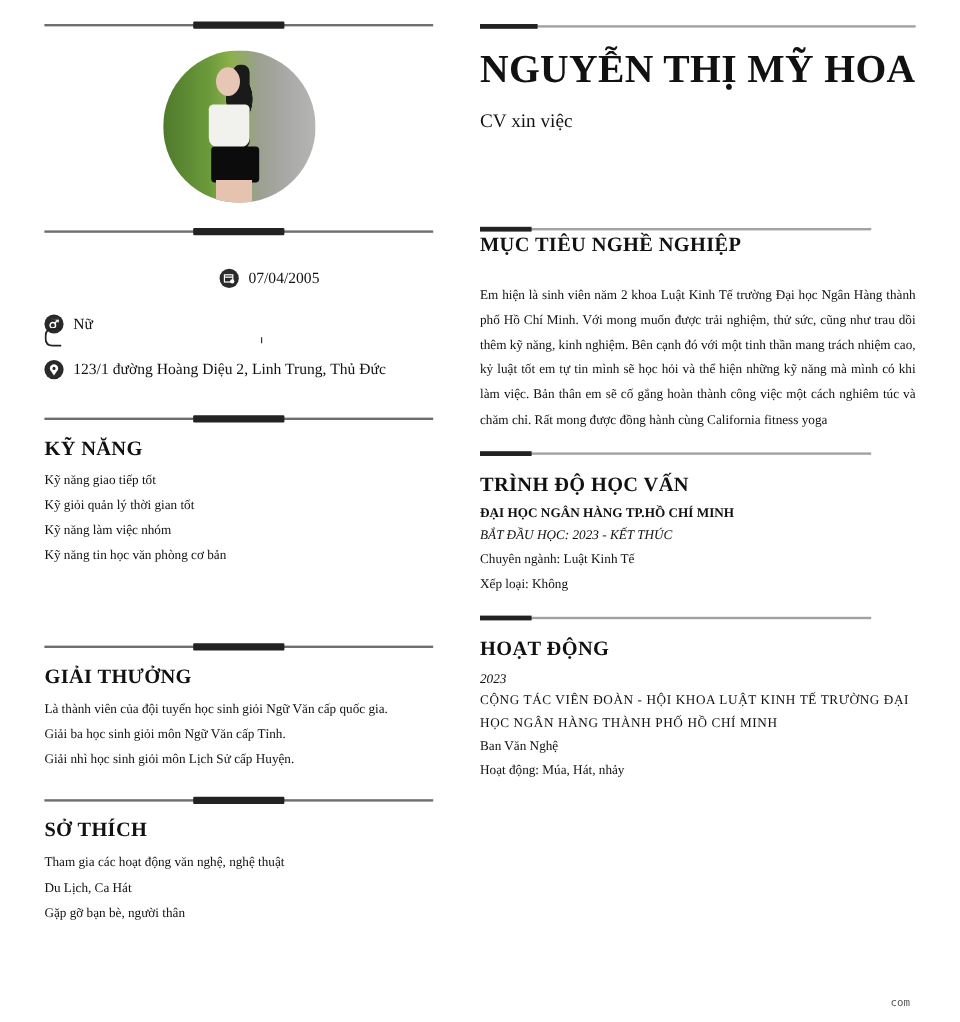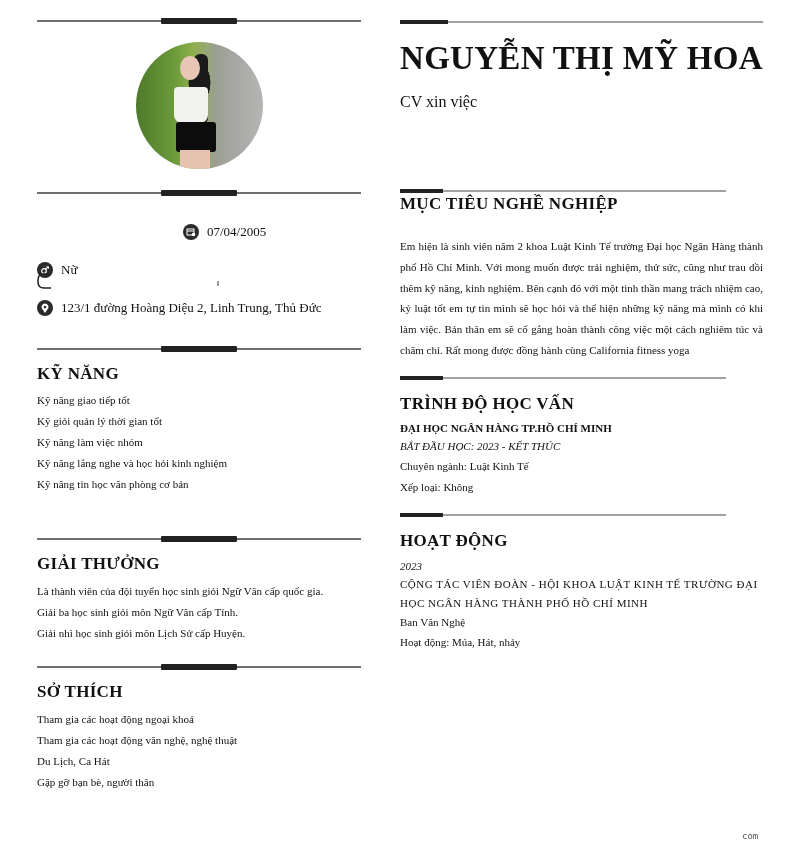--- a/index.html
+++ b/index.html
@@ -118,42 +118,40 @@
 
 <div class="cdiv" style="top:346px">
     <div class="thin"></div>
     <div class="thick"></div>
   </div>
 <div class="h-left" style="top:364px">KỸ NĂNG</div>
 <ul class="list" style="top:393px">
   <li>Kỹ năng giao tiếp tốt</li>
   <li>Kỹ giỏi quản lý thời gian tốt</li>
   <li>Kỹ năng làm việc nhóm</li>
-  <li>Kỹ năng lắng nghe và học hỏi kinh nghiệm</li>
   <li>Kỹ năng tin học văn phòng cơ bản</li>
 </ul>
 
 <div class="cdiv" style="top:536px">
     <div class="thin"></div>
     <div class="thick"></div>
   </div>
 <div class="h-left" style="top:554px">GIẢI THƯỞNG</div>
 <ul class="list" style="top:584px">
   <li>Là thành viên của đội tuyển học sinh giỏi Ngữ Văn cấp quốc gia.</li>
   <li>Giải ba học sinh giỏi môn Ngữ Văn cấp Tỉnh.</li>
   <li>Giải nhì học sinh giỏi môn Lịch Sử cấp Huyện.</li>
 </ul>
 
 <div class="cdiv" style="top:664px">
     <div class="thin"></div>
     <div class="thick"></div>
   </div>
 <div class="h-left" style="top:682px">SỞ THÍCH</div>
 <ul class="list" style="top:712px">
-  <li>Tham gia các hoạt động ngoại khoá</li>
   <li>Tham gia các hoạt động văn nghệ, nghệ thuật</li>
   <li>Du Lịch, Ca Hát</li>
   <li>Gặp gỡ bạn bè, người thân</li>
 </ul>
 
 <div class="ldiv" style="top:20px; width:363px;">
     <div class="thin"></div>
     <div class="thick" style="width:48px"></div>
   </div>
 <div class="abs name">NGUYỄN THỊ MỸ HOA</div>

